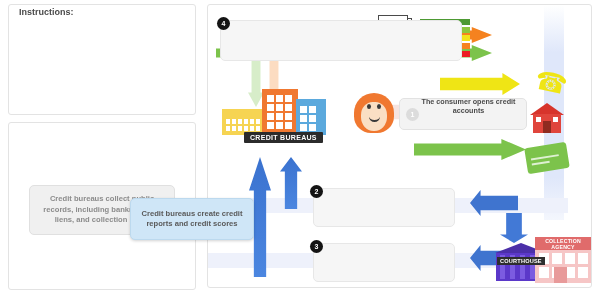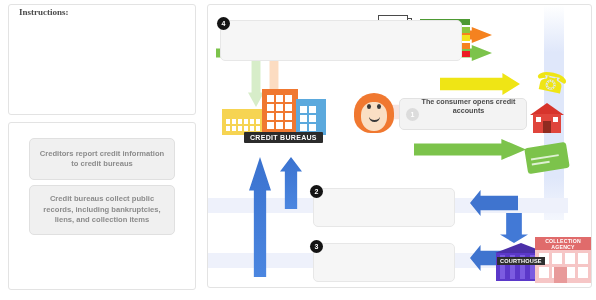--- a/index.html
+++ b/index.html
@@ -6,21 +6,21 @@
   body{width:596px;height:300px;overflow:hidden;
        font-family:"Liberation Sans","DejaVu Sans",sans-serif;
        -webkit-font-smoothing:antialiased;}
   #stage{position:relative;width:596px;height:300px;}
 
   
   .panel{position:absolute;background:#fff;border:1px solid #e3e3e3;border-radius:3px;}
   #instructions-panel{left:8px;top:4px;width:186px;height:109px;overflow:hidden;}
   #puzzle-title-bar{height:22px;background:#2196d3;display:flex;align-items:center;justify-content:center;}
   #puzzle-title{color:#fff;font-size:10px;font-weight:bold;letter-spacing:.2px;}
-  #instructions-body{padding:1px 10px 0 10px;font-family:Liberation Serif, serif;}
+  #instructions-body{padding:1px 10px 0 10px;}
   #instructions-heading{font-size:9px;font-weight:bold;color:#4a4a4a;line-height:13px;}
   #instructions-text{font-size:9px;color:#6d6d6d;line-height:12.5px;margin-top:1px;}
 
   #items-panel{left:8px;top:122px;width:186px;height:166px;}
   .item-chip{position:absolute;left:20px;width:146px;background:#f0f0f0;border:1px solid #e0e0e0;
              border-radius:5px;display:flex;align-items:center;justify-content:center;
              text-align:center;font-size:7.6px;font-weight:bold;color:#8c8c8c;line-height:10.5px;
              padding:0 6px;box-sizing:border-box;}
   #item-creditors{top:15px;height:42px;}
   #item-publicrecords{top:62px;height:50px;}
@@ -158,24 +158,24 @@
 
 <div id="stage">
 
   <div class="panel" id="instructions-panel">
     <div id="instructions-body">
       <div id="instructions-heading">Instructions:</div>
     </div>
   </div>
 
   <div class="panel" id="items-panel">
-    <div class="item-chip" id="item-creditors">Creditors report credit information to credit bureaus</div>
     <div class="item-chip" id="item-publicrecords">Credit bureaus collect public records, including bankruptcies, liens, and collection items</div>
   </div>
 
+  <div id="item-dragged">Credit bureaus create credit reports and credit scores</div>
 
   <div class="panel" id="flow-panel">
     <div id="flow-canvas">
 
       <div id="blue-band"></div>
       <div class="pale-row" id="pale-row-2"></div>
       <div class="pale-row" id="pale-row-3"></div>
 
       <div class="arrow-r" id="arrow-orange-top"></div>
       <div class="arrow-r" id="arrow-green-top"></div>

